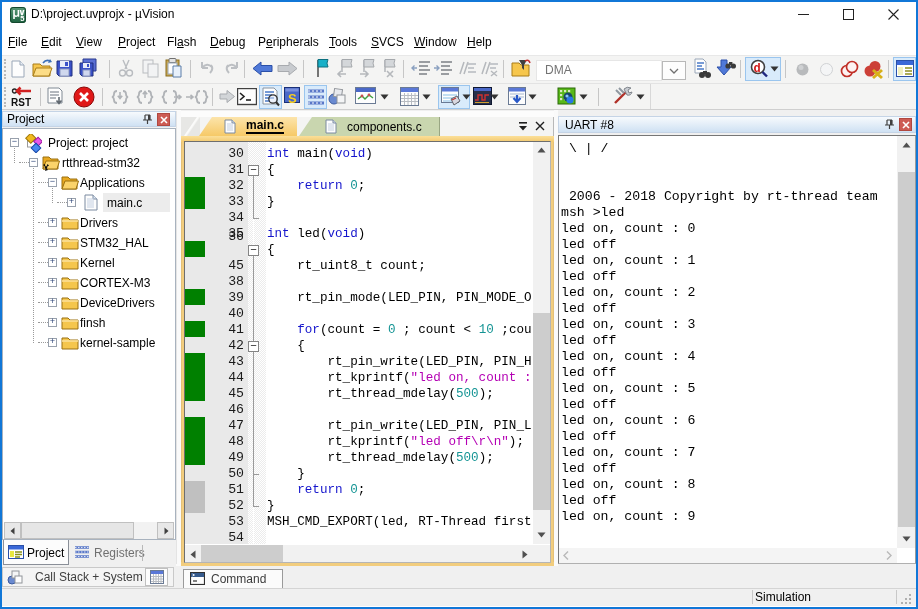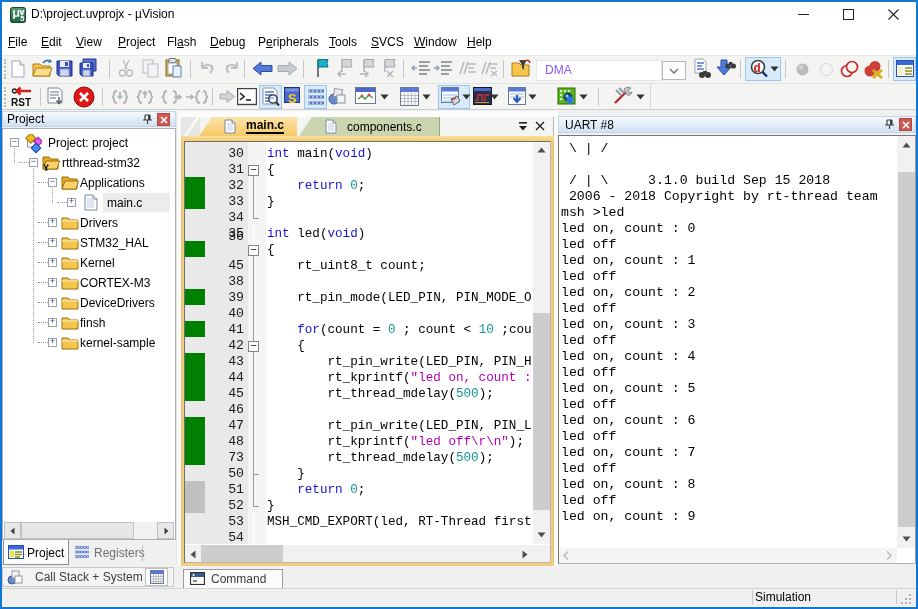--- a/index.html
+++ b/index.html
@@ -207,21 +207,21 @@
   </svg>
 <div class="sep" style="left:503px;top:60px"></div>
 
 <svg class="ab" style="left:511px;top:59px" width="22" height="19">
     <path d="M1 4 L8 4 L10 6 L18 6 L18 17 L1 17 Z" fill="#f6c64c" stroke="#a97d18"></path>
     <path d="M8 1 L16 1 L13 6 L13 11 L11 9 L11 6 Z" fill="#404040"></path>
     <path d="M14 2 Q18 0 19 4" fill="none" stroke="#c03030" stroke-width="1.5"></path>
   </svg>
 
 <div class="ab" style="left:536px;top:60px;width:126px;height:21px;background:#fff;border:1px solid #e6e6e6;box-sizing:border-box"></div>
-<div class="ab" style="left:545px;top:63px;font-size:12px;color:#8b5cf6">DMA</div>
+<div class="ab" style="left:545px;top:63px;font-size:12px;color:#737373">DMA</div>
 <div class="ab" style="left:662px;top:61px;width:24px;height:19px;background:#fdfdfd;border:1px solid #b8b8b8;box-sizing:border-box"></div>
 <svg class="ab" style="left:669px;top:68px" width="10" height="6">
     <path d="M1 1 L5 5 L9 1" fill="none" stroke="#707070" stroke-width="1.3"></path>
   </svg>
 
 <svg class="ab" style="left:693px;top:58px" width="18" height="21">
     <path d="M2 1 L10 1 L13 4 L13 15 L2 15 Z" fill="#fdfdfd" stroke="#9aa7b8"></path>
     <g stroke="#4a7ac8" stroke-width="1.6">
       <path d="M4 5 L11 5 M4 8 L9 8 M4 11 L11 11"></path>
     </g>
@@ -689,21 +689,21 @@
 <div class="ln" style="top:148px">39</div>
 <div class="ln" style="top:164px">40</div>
 <div class="ln" style="top:180px">41</div>
 <div class="ln" style="top:196px">42</div>
 <div class="ln" style="top:212px">43</div>
 <div class="ln" style="top:228px">44</div>
 <div class="ln" style="top:244px">45</div>
 <div class="ln" style="top:260px">46</div>
 <div class="ln" style="top:276px">47</div>
 <div class="ln" style="top:292px">48</div>
-<div class="ln" style="top:308px">73</div>
+<div class="ln" style="top:308px">49</div>
 <div class="ln" style="top:324px">50</div>
 <div class="ln" style="top:340px">51</div>
 <div class="ln" style="top:356px">52</div>
 <div class="ln" style="top:372px">53</div>
 <div class="ln" style="top:388px">54</div>
 
 <div class="ab" style="left:68px;top:34px;width:1px;height:368px;background:#fff"></div>
 <div class="fline" style="left:68px;top:34px;height:42px"></div>
 <div class="fline" style="left:68px;top:114px;height:250px"></div>
 <div class="fline" style="left:68px;top:210px;height:122px"></div>
@@ -765,21 +765,20 @@
     </g>
     <rect x="6" y="2" width="2" height="5" fill="#404040"></rect>
   </svg>
 <div class="ab" style="left:899px;top:118px;width:13px;height:13px;background:#cd5b54;border:1px solid #b04840;box-sizing:border-box"></div>
 <svg class="ab" style="left:902px;top:121px" width="8" height="8">
     <path d="M1 1 L7 7 M7 1 L1 7" stroke="#fff" stroke-width="1.6"></path>
   </svg>
 <div class="ab" style="left:558px;top:135px;width:358px;height:429px;background:#fff;border:1px solid #767676;border-right-color:#9a9a9a;border-bottom-color:#b0b0b0;box-sizing:border-box"></div>
 <div class="ab" style="left:559px;top:136px;width:338px;height:412px;overflow:hidden" id="uart">
 <pre class="ul" style="top:5px"> \ | /</pre>
-<pre class="ul" style="top:37px"> / | \     3.1.0 build Sep 15 2018</pre>
 <pre class="ul" style="top:53px"> 2006 - 2018 Copyright by rt-thread team</pre>
 <pre class="ul" style="top:69px">msh &gt;led</pre>
 <pre class="ul" style="top:85px">led on, count : 0</pre>
 <pre class="ul" style="top:101px">led off</pre>
 <pre class="ul" style="top:117px">led on, count : 1</pre>
 <pre class="ul" style="top:133px">led off</pre>
 <pre class="ul" style="top:149px">led on, count : 2</pre>
 <pre class="ul" style="top:165px">led off</pre>
 <pre class="ul" style="top:181px">led on, count : 3</pre>
 <pre class="ul" style="top:197px">led off</pre>

